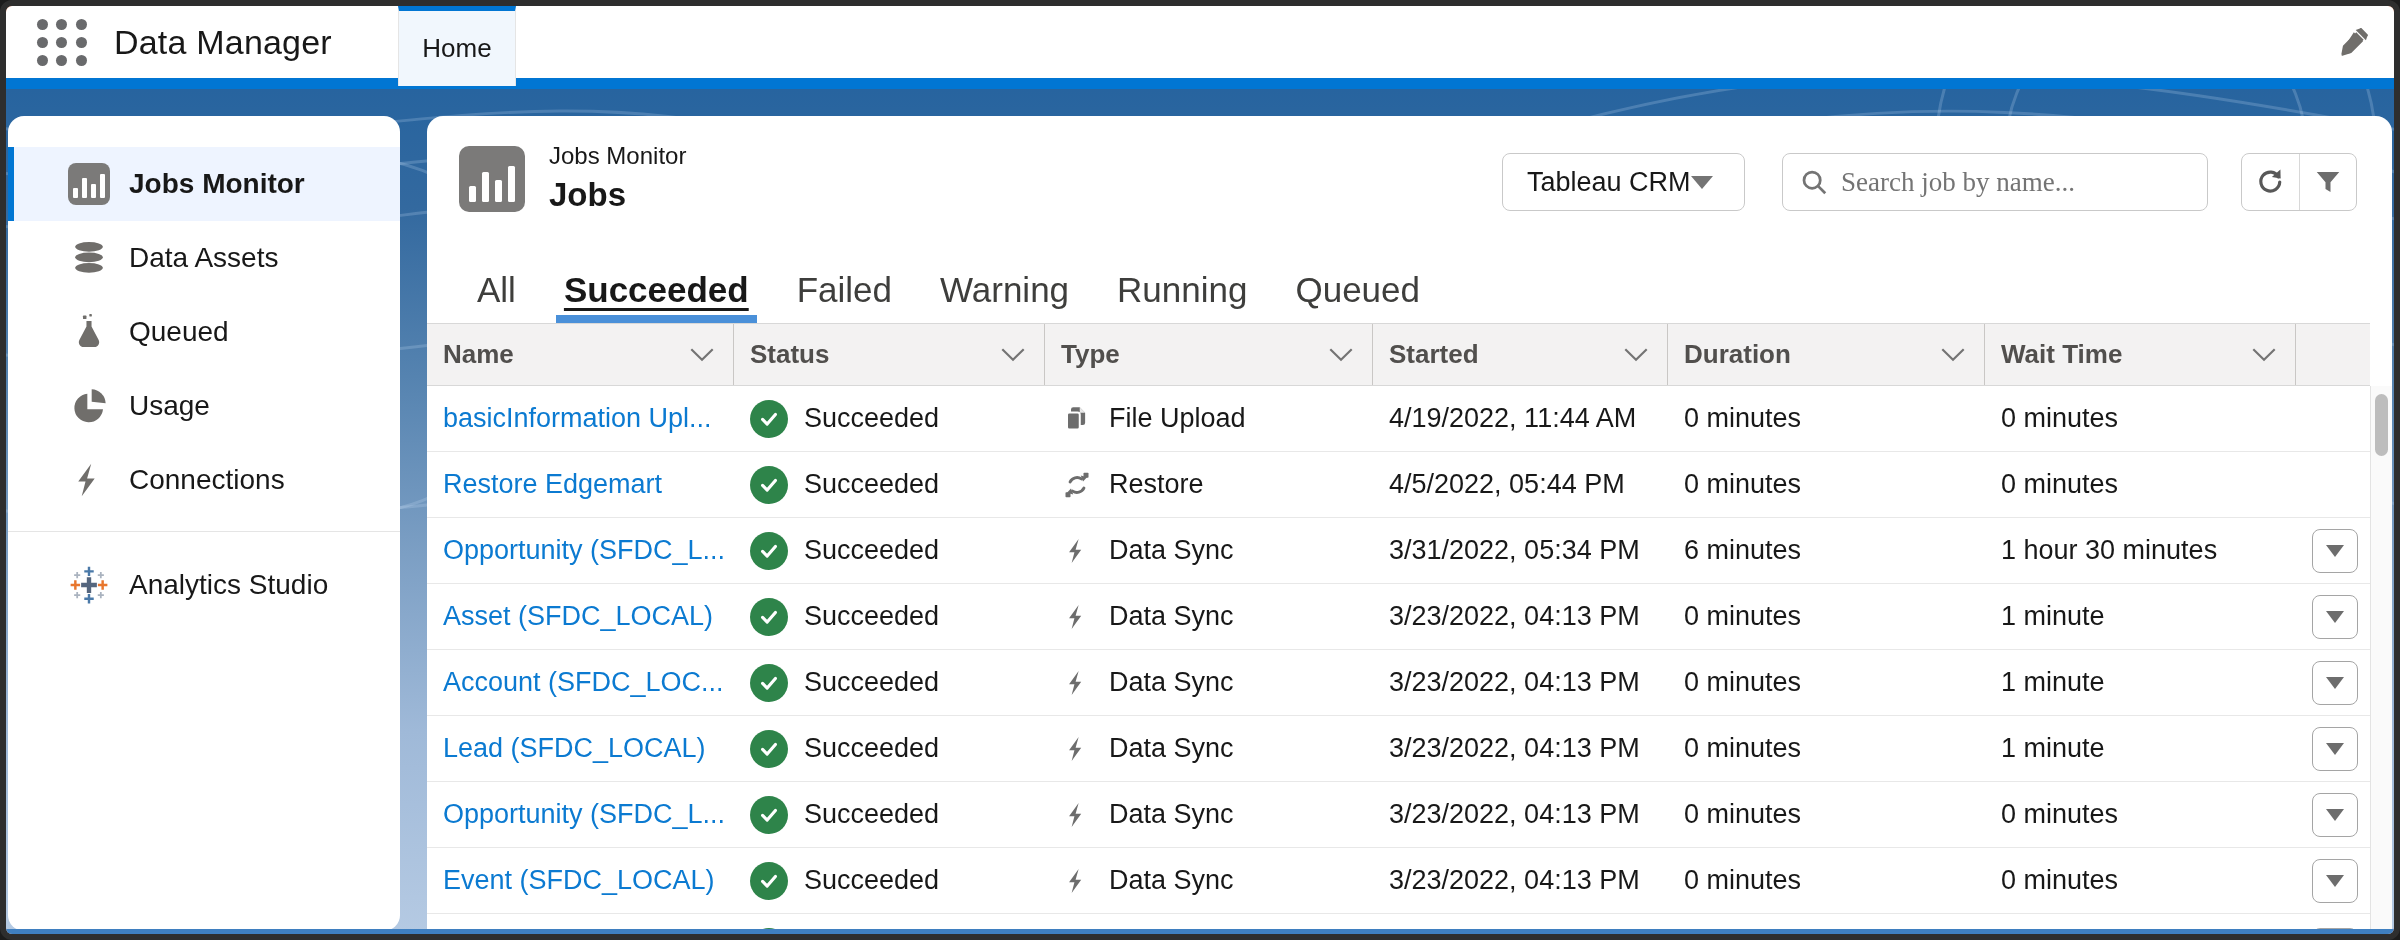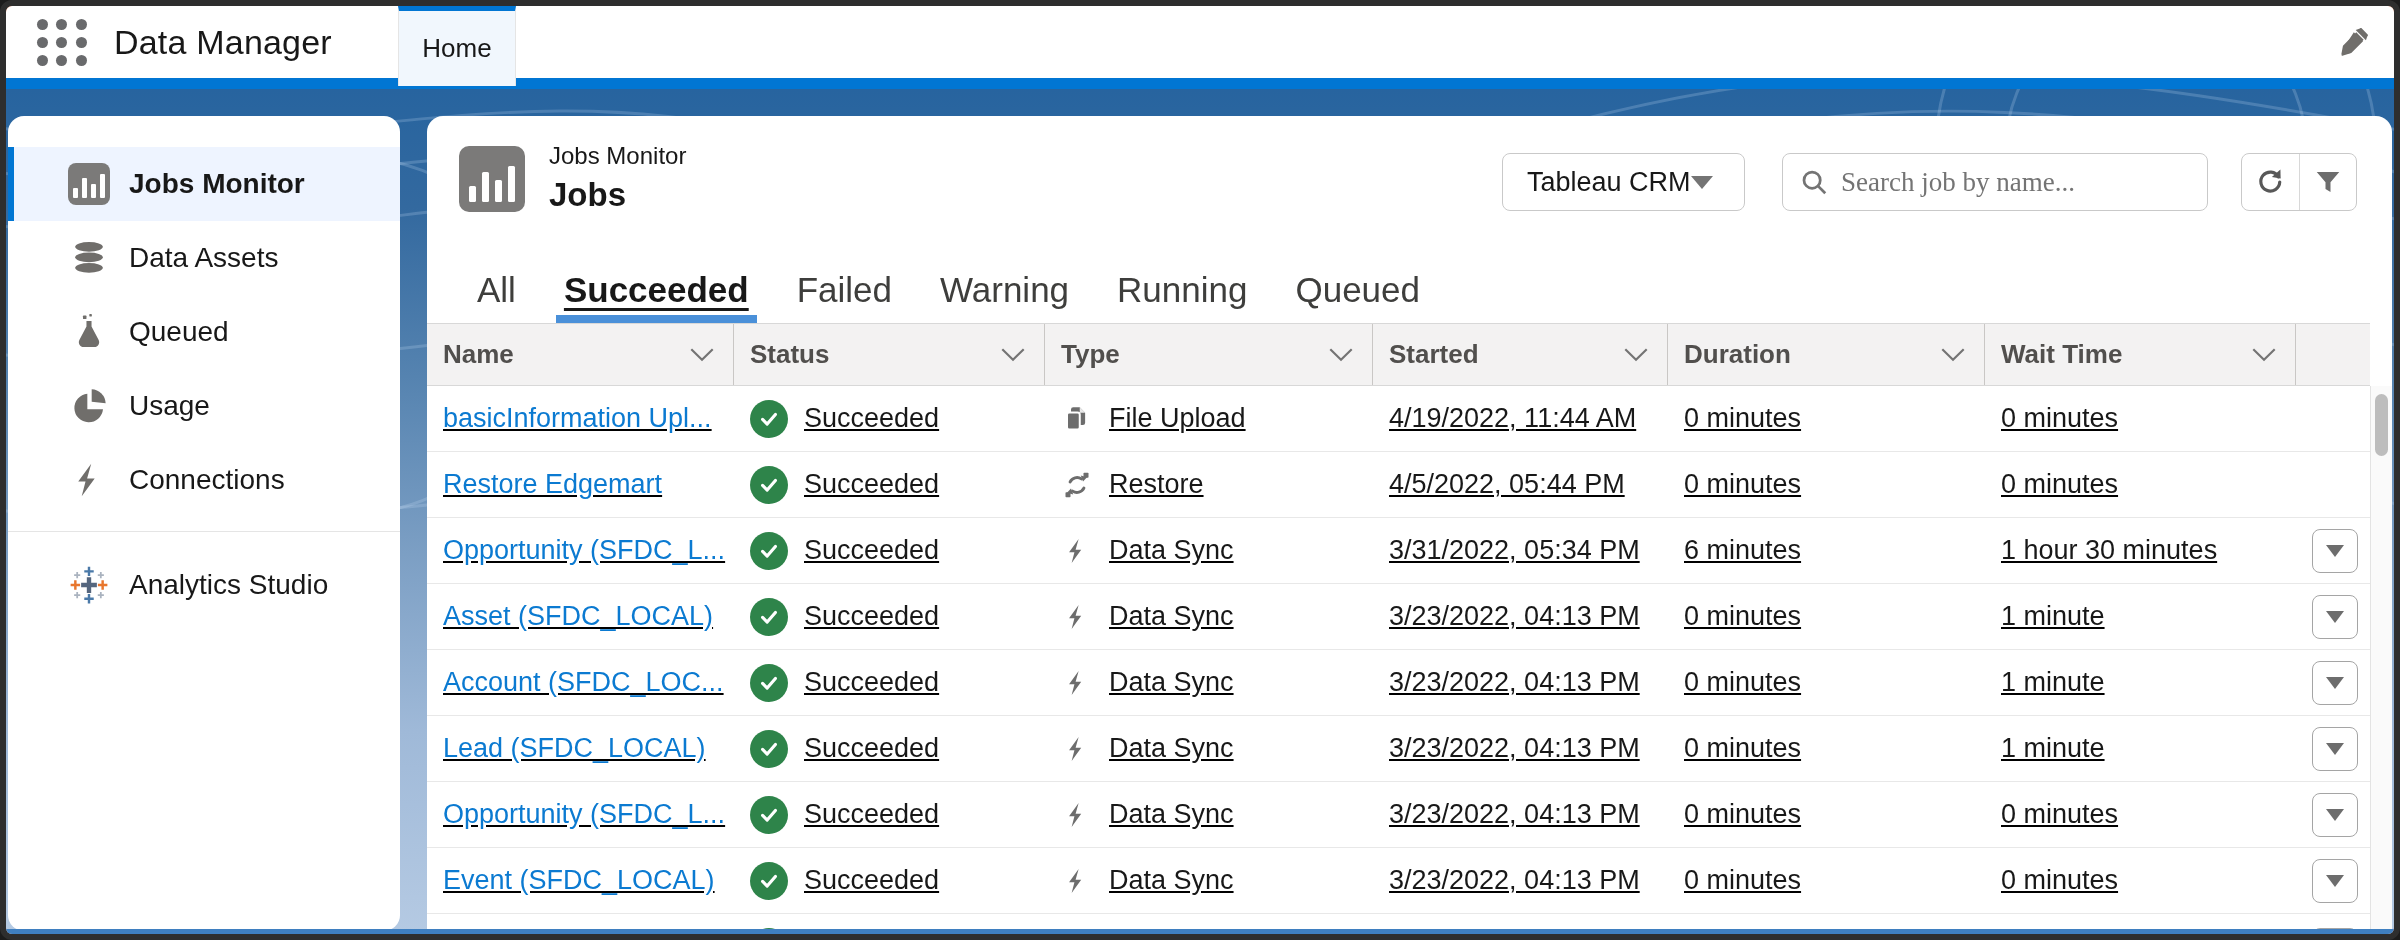--- a/index.html
+++ b/index.html
@@ -70,21 +70,21 @@
   .tabs-row { position:absolute; left:0; right:0; top:140px; height:67px; display:flex; align-items:center; gap:32px; padding-left:42px;}
   .tab { font-size:35px; color:#3e3e3c; padding:0 8px; height:100%; display:flex; align-items:center; position:relative; cursor:pointer;}
   .tab.active { font-weight:700; color:#181818; text-decoration:underline; text-underline-offset:6px; text-decoration-thickness:2.5px;}
   .tab.active::after { content:""; position:absolute; left:0; right:0; bottom:0; height:8px; background:#4a90d9; }
   
   .table { position:absolute; left:0; right:22px; top:207px; bottom:0; }
   .thead { display:flex; height:63px; background:#f3f2f2; border-top:1px solid #d8d8d8; border-bottom:1px solid #d8d8d8;}
   .th { display:flex; align-items:center; justify-content:space-between; padding:0 18px 0 16px;
         font-size:26px; font-weight:700; color:#514f4d; border-right:1px solid #c9c7c5; cursor:pointer;}
   .th:last-child { border-right:none; }
-  .trow { display:flex; height:66px; border-bottom:1px solid #e8e8e8; background:#fff; align-items:center;text-decoration:underline;}
+  .trow { display:flex; height:66px; border-bottom:1px solid #e8e8e8; background:#fff; align-items:center;}
   .td { padding-left:16px; font-size:27px; color:#181818; display:flex; align-items:center; gap:16px; overflow:hidden; white-space:nowrap;}
   .c0{width:307px;} .c1{width:311px;} .c2{width:328px;} .c3{width:295px;} .c4{width:317px;} .c5{width:311px;}
   .c6{flex:1; justify-content:flex-end; padding-right:12px;}
   .name-link { color:#0b7ad1; cursor:pointer; }
   .ok-circle { width:38px; height:38px; min-width:38px; border-radius:50%; background:#2e844a;
                display:flex; align-items:center; justify-content:center;}
   .type-ic { width:32px; min-width:32px; display:flex; justify-content:center;}
   .action-btn { width:48px; height:44px; border:1.5px solid #a5a5a5; border-radius:8px; background:#fff;
                 display:flex; align-items:center; justify-content:center; cursor:pointer;}
   .action-btn .tri { width:0; height:0; border-left:9px solid transparent; border-right:9px solid transparent; border-top:12px solid #6d6d6d;}

